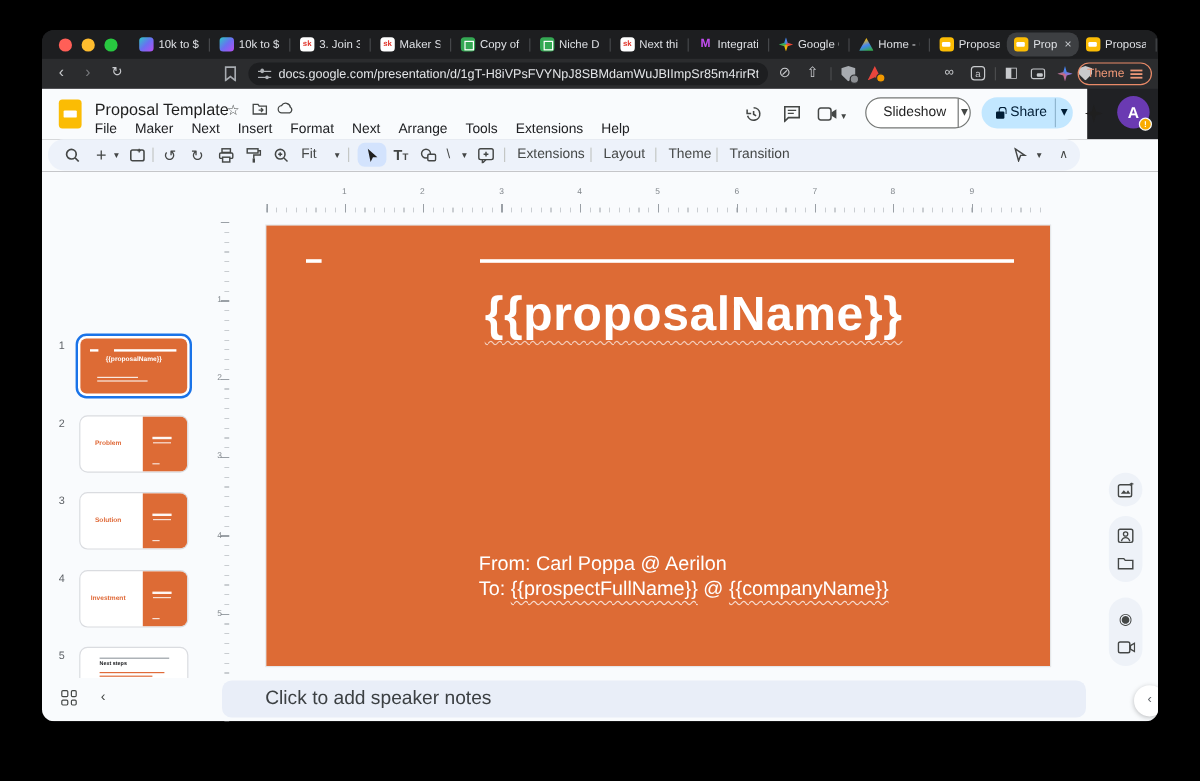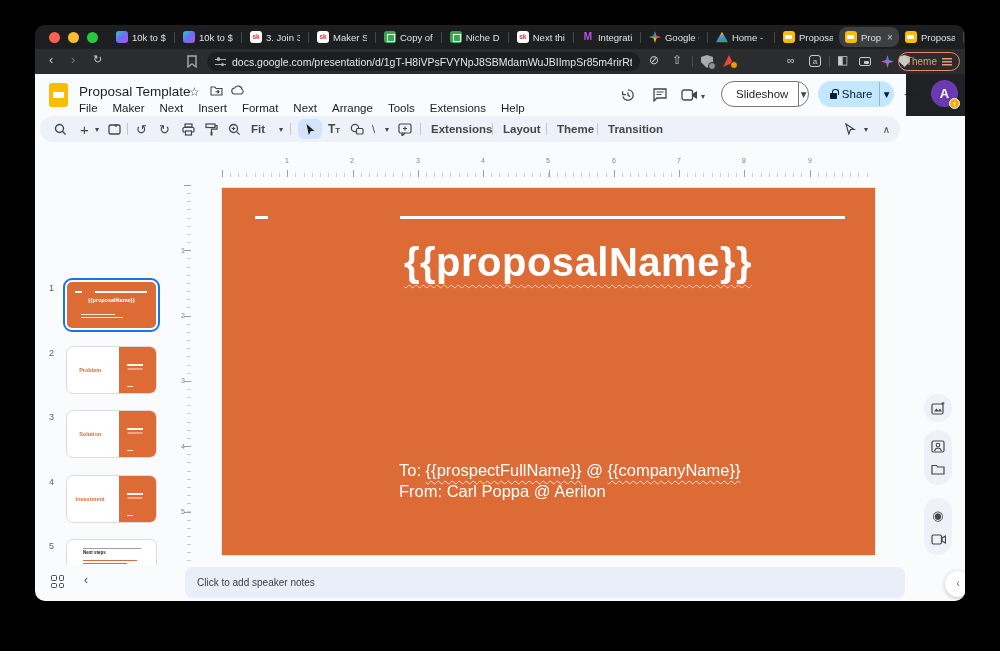--- a/index.html
+++ b/index.html
@@ -66,21 +66,21 @@
   .sharebtn .lbl { font-weight:500; padding:0 6px 0 5px; }
   .sharebtn .dd { border-left:1px solid #8fb6cf; width:18px; text-align:center; }
   .lock { width:8px; height:6px; background:#001d35; border-radius:1px; position:relative; margin-left:12px; margin-top:3px; }
   .lock::before { content:""; position:absolute; left:1.5px; top:-4px; width:5px; height:5px; border:1.3px solid #001d35; border-bottom:none; border-radius:3px 3px 0 0; }
   .avatar { position:absolute; left:896px; top:6px; width:27px; height:27px; border-radius:50%; background:#6a3ab2; color:#fff; font-size:13px; font-weight:bold; text-align:center; line-height:27px; }
   .avatar-badge { position:absolute; right:-2px; bottom:-2px; width:11px; height:11px; border-radius:50%; background:#f9ab00; color:#fff; font-size:7px; line-height:11px; text-align:center; border:1px solid #f9fbfd; }
   
   .toolbarwrap { position:absolute; left:0; top:91px; width:930px; height:27px; background:#f9fbfd; }
   .toolbar { position:absolute; left:5px; top:0; width:860px; height:26px; background:#edf2fa; border-radius:13px; }
   .tb { position:absolute; top:0; height:26px; display:flex; align-items:center; color:#444746; font-size:12px; }
-  .tb-text { font-size:11.5px; font-weight:700; color:#444746;text-align:right; }
+  .tb-text { font-size:11.5px; font-weight:400; color:#444746;text-align:right; }
   .tbsep { position:absolute; top:7px; width:1px; height:12px; background:#c4c7c5; }
   .sel-pill { position:absolute; top:3px; width:24px; height:20px; background:#d3e3fd; border-radius:6px; display:flex; align-items:center; justify-content:center; }
   .dd-small { font-size:8px; color:#444746; margin-left:2px; }
   
   .content { position:absolute; left:0; top:118px; width:930px; height:422px; background:#f9fbfd; }
   .thumb-num { position:absolute; left:14px; font-size:9px; color:#5f6368; }
   .thumb { position:absolute; left:31px; width:91px; height:48px; background:#fff; border:1px solid #dadce0; border-radius:7px; overflow:hidden; }
   .thumb-sel { position:absolute; left:28px; width:97px; height:54px; border:2px solid #1a73e8; border-radius:9px; background:#fff; padding:2px; }
   .thumb-orange { width:100%; height:100%; background:#dd6b35; border-radius:5px; position:relative; overflow:hidden; }
   .t1-dash { position:absolute; left:8px; top:9px; width:7px; height:1.5px; background:#fff; }
@@ -115,21 +115,21 @@
     text-decoration:underline; text-decoration-style:wavy; text-decoration-color:rgba(255,255,255,.65); text-decoration-thickness:1px; text-underline-offset:8px; }
   .s-body { position:absolute; left:177px; top:272px; color:#fff; font-size:16.5px; line-height:21px; font-weight:500; }
   .squig { text-decoration:underline; text-decoration-style:wavy; text-decoration-color:rgba(255,255,255,.75); text-decoration-thickness:1px; text-underline-offset:4px; }
   
   .sidepill { position:absolute; left:889px; width:28px; background:#eef2f8; border-radius:14px; display:flex; flex-direction:column; align-items:center; justify-content:space-evenly; }
   
   .bottombar { position:absolute; left:0; top:540px; width:930px; height:36px; background:#f9fbfd; }
   .gridicon { position:absolute; left:16px; top:10px; width:13px; height:13px; display:grid; grid-template-columns:1fr 1fr; gap:2px; }
   .gridicon span { border:1.4px solid #444746; border-radius:1.5px; }
   .notesbox { position:absolute; left:150px; top:2px; width:720px; height:31px; background:#e9eef8; border-radius:8px; display:flex; align-items:center; padding-left:12px; }
-  .notes-text { font-size:10px; color:#3c4043; }
+  .notes-text { font-size:16px; color:#3c4043;margin-left:24px; }
   .circbtn { position:absolute; left:910px; top:546px; width:26px; height:26px; border-radius:50%; background:#fff; box-shadow:0 1px 4px rgba(0,0,0,.25); text-align:center; line-height:24px; color:#5f6368; font-size:11px; }
   svg { display:block; }
 </style>
 </head>
 <body>
 
 <div class="window">
 
   <div class="tabstrip">
     <div class="lights">
@@ -447,22 +447,22 @@
     <span class="vr-num" style="top:169px;">2</span>
     <span class="vr-num" style="top:234px;">3</span>
     <span class="vr-num" style="top:300px;">4</span>
     <span class="vr-num" style="top:365px;">5</span>
 
     <div class="slide">
       <span class="s-dash"></span>
       <span class="s-line"></span>
       <div class="s-title">{{proposalName}}</div>
       <div class="s-body">
+        <div>From: Carl Poppa @ Aerilon</div>
         <div><span>To: </span><span class="squig">{{prospectFullName}}</span><span> @ </span><span class="squig">{{companyName}}</span></div>
-        <div>From: Carl Poppa @ Aerilon</div>
       </div>
     </div>
 
     <div class="sidepill" style="top:251px;height:28px;">
       <span>
         <svg width="14" height="13" viewBox="0 0 14 13">
             <rect x="1" y="2" width="11" height="10" rx="1.5" fill="none" stroke="#444746" stroke-width="1.2"></rect>
             <path d="m3 9.5 2.5-3 2 2.2L9 6.5l2 3z" fill="#444746"></path>
             <path d="M10.5 1.2h3M12 0v3" stroke="#444746" stroke-width="1.1"></path>
           </svg>

